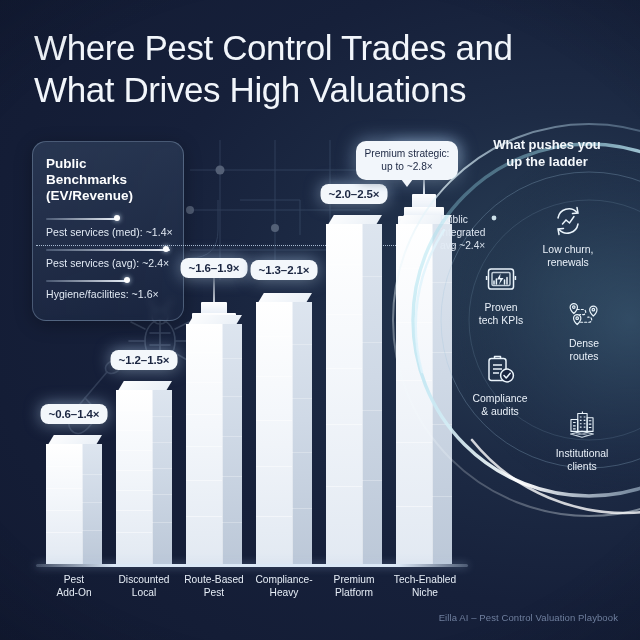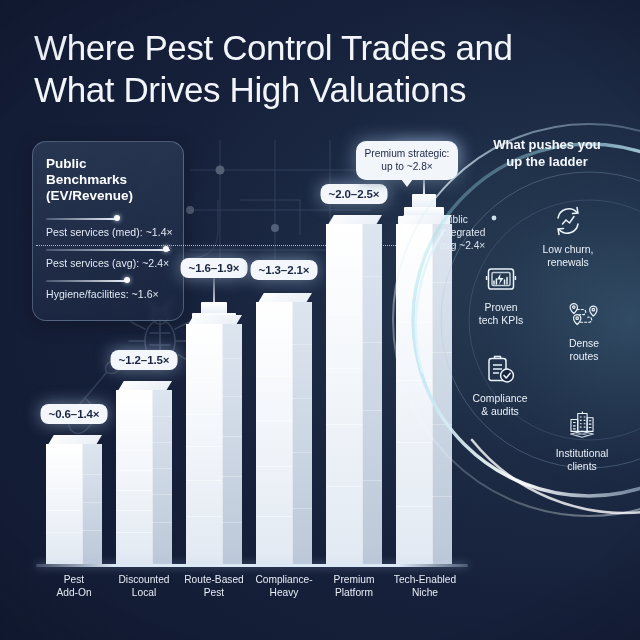--- a/index.html
+++ b/index.html
@@ -511,13 +511,14 @@
       </div>
       <div class="txt">
         <div>Institutional</div>
         <div>clients</div>
       </div>
     </div>
   </div>
 
   <div class="bg-vignette"></div>
 
+  <div class="footer">Eilla AI – Pest Control Valuation Playbook</div>
 </div>
 
 </body></html>

